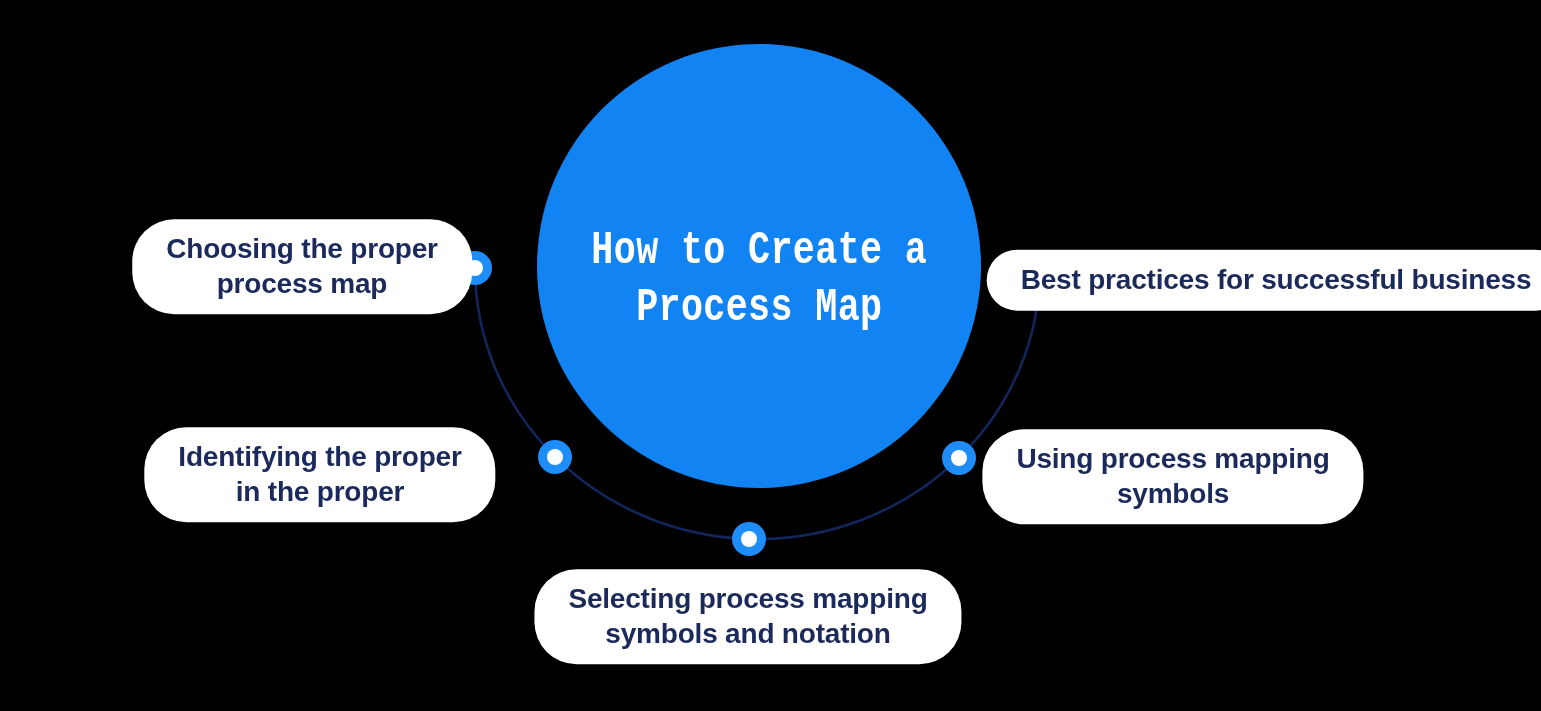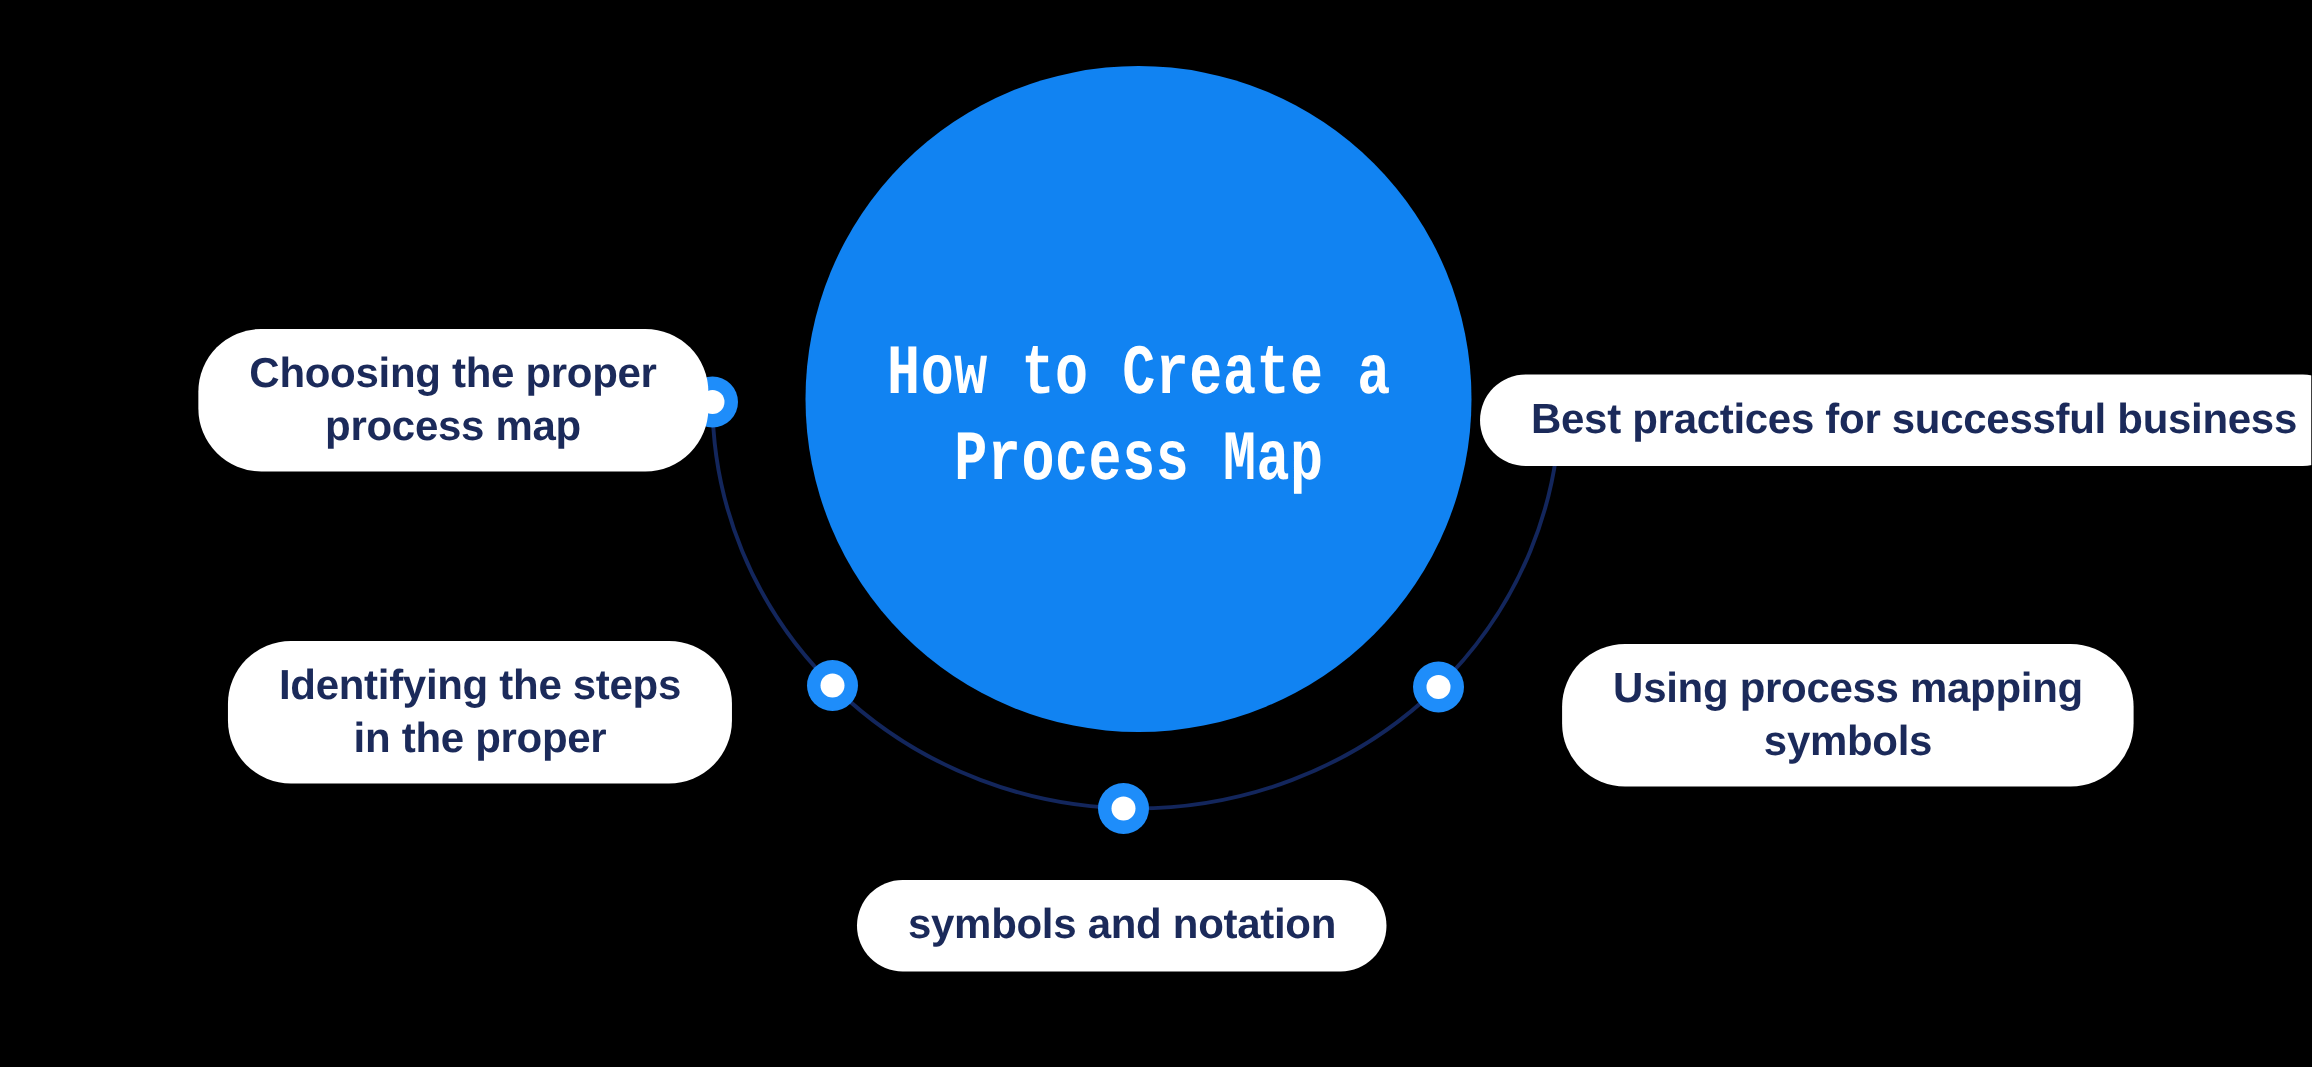--- a/index.html
+++ b/index.html
@@ -87,21 +87,21 @@
     line-height: 1.24;
     text-align: center;
     white-space: nowrap;
     transform: translate(-50%, -50%);
     letter-spacing: -0.2px;
   }
   .pill span { display: block; }
   .pill.p1 { left: 302px;  top: 267px; }
   .pill.p2 { left: 320px;  top: 475px; }
   .pill.p3 { left: 748px;  top: 617px; }
-  .pill.p4 { left: 1232px; top: 477px; }
+  .pill.p4 { left: 1173px; top: 477px; }
   .pill.p5 { left: 1276px; top: 280px; }
 </style>
 </head>
 <body>
 
 <div class="stage">
 
   <svg class="arc-svg" viewBox="0 0 1541 711" xmlns="http://www.w3.org/2000/svg">
     <path d="M 475 267.5 A 282.5 271.5 0 0 0 1040 267.5"></path>
   </svg>
@@ -128,25 +128,26 @@
   <div class="node n5">
     <span class="node-core"></span>
   </div>
 
   <div class="pill p1">
     <span>Choosing the proper</span>
     <span>process map</span>
   </div>
 
   <div class="pill p2">
-    <span>Identifying the steps</span>
+    <span>Identifying the proper</span>
     <span>in the proper</span>
   </div>
 
   <div class="pill p3">
+    <span>Selecting process mapping</span>
     <span>symbols and notation</span>
   </div>
 
   <div class="pill p4">
     <span>Using process mapping</span>
     <span>symbols</span>
   </div>
 
   <div class="pill p5">
     <span>Best practices for successful business</span>

